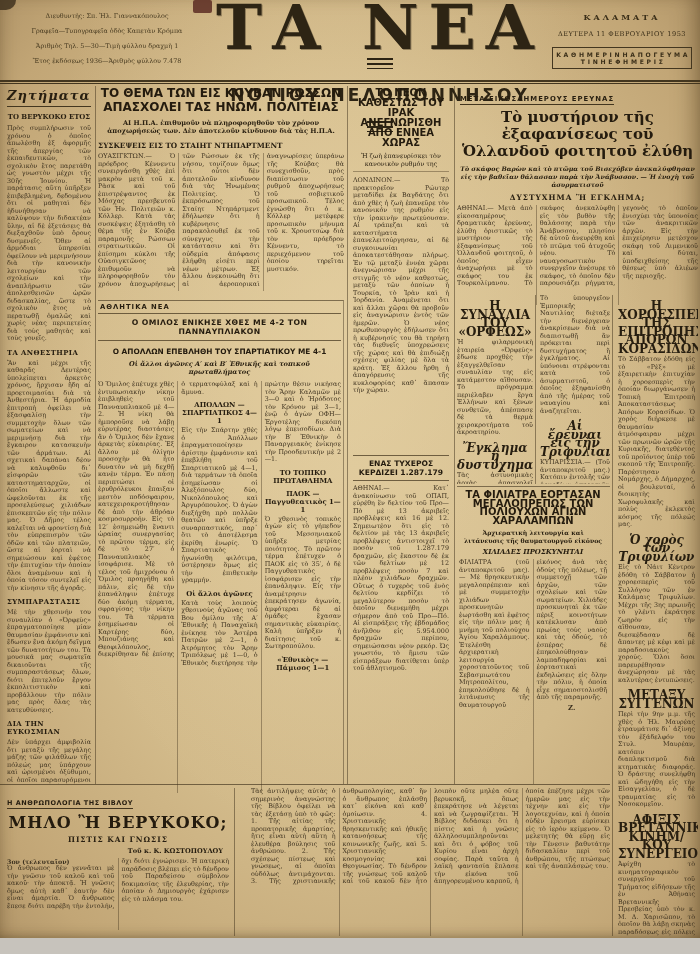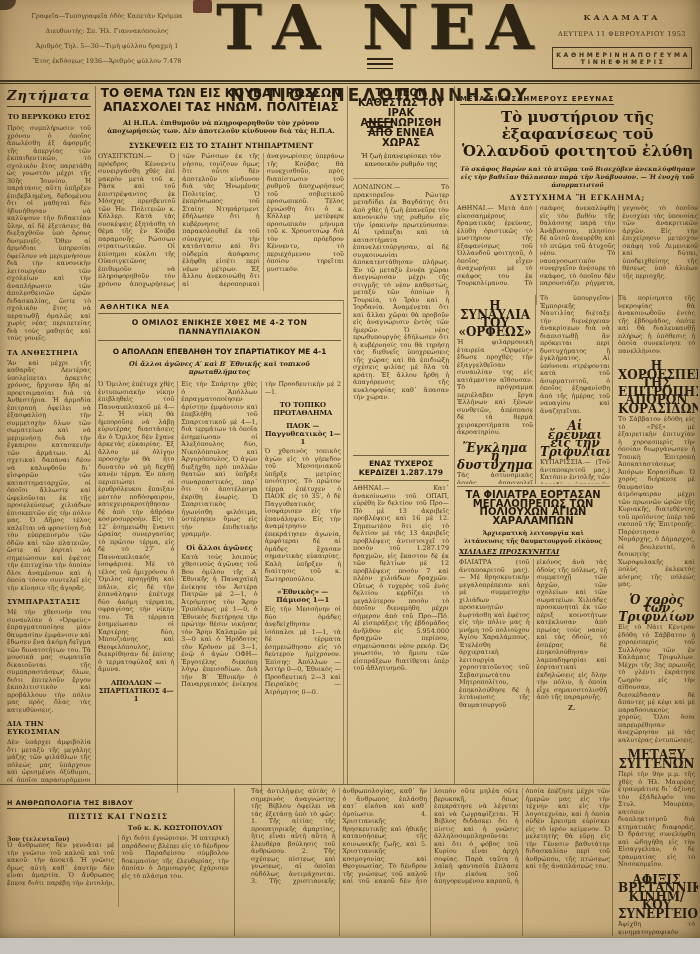--- a/index.html
+++ b/index.html
@@ -39,36 +39,36 @@
 
   
   .col-left { left:2px; top:86px; width:94px; height:698px; padding:2px 4px 0 5px; border-right:1px solid rgba(62,48,26,.5); overflow:hidden; }
   .zit-hdr { font-family:"DejaVu Serif", serif; font-style:italic; font-weight:bold; font-size:13px; letter-spacing:1px; color:#271e10; border-bottom:1px solid #43361f; padding-bottom:3px; margin-bottom:6px; }
   .zit-t { font-weight:bold; font-size:6.9px; text-align:center; margin:5px 0 4px; color:#271e10; }
 
   
   .art-cuba { left:98px; top:86px; width:246px; }
   .cuba-h { font-family:"DejaVu Sans", sans-serif; font-weight:bold; font-size:12px; line-height:14px; text-align:center; color:#241b0e; }
   .cuba-d { font-weight:bold; font-size:6.6px; line-height:8px; text-align:center; margin:5px 6px 0; color:#2c2212; }
-  .cuba-ch { font-weight:bold; font-size:7.3px; text-align:center; margin:6px 0 3px; color:#271e10; }
+  .cuba-ch { font-weight:bold; font-size:7.3px; margin:6px 0 3px; color:#271e10; }
   .cols3 { column-count:3; column-gap:7px; column-rule:1px solid rgba(62,48,26,.4); overflow:hidden; }
   .cuba-body { height:138px; }
 
   
   .sports { left:98px; top:300px; width:246px; height:484px; border-top:1px solid rgba(62,48,26,.6); border-right:1px solid rgba(62,48,26,.45); padding-right:2px; }
   .sports-label { font-family:"DejaVu Sans", sans-serif; font-weight:bold; font-size:6.8px; letter-spacing:1px; padding:2px 0 2px 2px; color:#271e10; }
   .sports-h1 { border-top:1px solid rgba(62,48,26,.7); border-bottom:1px solid rgba(62,48,26,.7); font-family:"DejaVu Sans", sans-serif; font-weight:bold; font-size:7.7px; letter-spacing:.4px; text-align:center; padding:4px 0; color:#241b0e; }
   .sports-h2 { font-family:"DejaVu Sans", sans-serif; font-weight:bold; font-size:7.4px; text-align:center; margin-top:6px; color:#241b0e; }
   .sports-deck { font-weight:bold; font-style:italic; font-size:6.6px; text-align:center; margin:4px 0 5px; color:#2c2212; }
   .sports-body { height:412px; }
 
   
   .art-iraq { left:347px; top:86px; width:108px; height:369px; padding:2px 5px 0; border-left:1px solid rgba(62,48,26,.5); border-right:1px solid rgba(62,48,26,.5); overflow:hidden; }
   .iraq-h { font-family:"DejaVu Sans", sans-serif; font-weight:bold; font-size:10px; line-height:10px; text-align:center; color:#241b0e; }
-  .iraq-d { font-size:6.4px; text-align:center; margin:4px 0 5px; border-bottom:1px solid rgba(62,48,26,.4); padding-bottom:10px; color:#2c2212; }
+  .iraq-d { font-size:6.4px; text-align:center; margin:4px 0 5px; border-bottom:1px solid rgba(62,48,26,.4); padding-bottom:3px; color:#2c2212; }
   .art-lucky { left:347px; top:455px; width:108px; height:329px; padding:0 5px; border-left:1px solid rgba(62,48,26,.5); border-right:1px solid rgba(62,48,26,.5); overflow:hidden; }
   .lucky-t { border-top:1px solid rgba(62,48,26,.7); border-bottom:1px solid rgba(62,48,26,.7); font-family:"DejaVu Sans", sans-serif; font-weight:bold; font-size:7.6px; text-align:center; padding:3px 0; margin-bottom:4px; color:#241b0e; }
 
   
   .art-dutch { left:457px; top:86px; width:241px; }
   .dutch-k { font-family:"DejaVu Sans", sans-serif; font-weight:bold; font-size:6.9px; letter-spacing:1px; border-bottom:1px solid #43361f; display:inline-block; padding-bottom:1px; margin-left:3px; color:#271e10; }
   .dutch-h { font-family:"DejaVu Serif", serif; font-weight:bold; font-size:15px; line-height:17px; text-align:center; margin-top:4px; color:#241b0e; }
   .dutch-d { font-weight:bold; font-style:italic; font-size:6.3px; line-height:7.8px; text-align:center; margin:5px 3px 0; color:#2c2212; }
   .dutch-ch { font-weight:bold; font-size:7.4px; letter-spacing:1px; text-align:center; margin:5px 0 3px; color:#271e10; }
   .dutch-body { height:100px; }
@@ -76,21 +76,21 @@
   .colA { left:457px; top:295px; width:76px; height:189px; overflow:hidden; }
   .colB { left:535px; top:295px; width:75px; height:189px; padding-left:4px; overflow:hidden; }
   .col-right { left:612px; top:295px; width:86px; height:641px; padding-left:5px; padding-right:3px; overflow:hidden; }
   .rt-t { font-weight:bold; font-size:12px; line-height:8.5px; text-align:center; margin:7px 0 3px; color:#271e10; }
   .sig { text-align:center; font-weight:bold; font-size:6.8px; margin-top:2px; }
 
   
   .art-filiatra { left:457px; top:486px; width:153px; height:298px; border-top:1px solid rgba(62,48,26,.6); padding:4px 3px 0 2px; overflow:hidden; }
   .fil-h { font-family:"DejaVu Sans", sans-serif; font-weight:bold; font-size:10px; line-height:8.5px; text-align:center; color:#241b0e; }
   .fil-d { font-weight:bold; font-size:6.2px; line-height:7.5px; text-align:center; margin:4px 4px 0; color:#2c2212; }
-  .fil-ch { font-weight:bold; font-style:italic; font-size:6.9px; margin:4px 0 3px; color:#271e10;text-decoration:underline; }
+  .fil-ch { font-weight:bold; font-style:italic; font-size:6.9px; text-align:center; margin:4px 0 3px; color:#271e10; }
   .cols2 { column-count:2; column-gap:7px; column-rule:1px solid rgba(62,48,26,.4); overflow:hidden; }
   .fil-body { height:235px; }
 
   
   .rule-bottom { left:0; top:784px; width:610px; border-top:1px solid rgba(62,48,26,.65); height:1px; }
   .bible-head { left:2px; top:790px; width:230px; height:146px; padding:0 3px 0 5px; overflow:hidden; }
   .bible-k { font-family:"DejaVu Sans", sans-serif; font-weight:bold; font-size:6.5px; letter-spacing:.5px; border-bottom:1px solid #43361f; display:inline-block; padding-bottom:1px; color:#271e10; }
   .bible-h { font-family:"DejaVu Serif", serif; font-weight:bold; font-size:16px; letter-spacing:1px; text-align:center; margin-top:4px; color:#241b0e; }
   .bible-s { font-weight:bold; font-size:7.4px; letter-spacing:1px; text-align:center; margin-top:3px; color:#271e10; }
   .bible-by { font-weight:bold; font-size:6.6px; text-align:right; margin:3px 6px 3px 0; color:#271e10; }
@@ -100,22 +100,22 @@
 </style>
 </head>
 <body>
 
 <div class="page">
   <div class="paper">
     <div class="smudge-tl"></div>
     <div class="smudge-tr"></div>
 
     <div class="abs mast-info">
+      <div>Διευθυντής: Σπ. Ἠλ. Γιαννακόπουλος</div>
       <div>Γραφεῖα—Τυπογραφεῖα ὁδὸς Καπετὰν Κρόμπα</div>
-      <div>Διευθυντής: Σπ. Ἠλ. Γιαννακόπουλος</div>
       <div>Ἀριθμὸς Τηλ. 5—30—Τιμὴ φύλλου δραχμὴ 1</div>
       <div>Ἔτος ἐκδόσεως 1936—Ἀριθμὸς φύλλου 7.478</div>
     </div>
     <div class="abs mast-title">
       <div class="big">ΤΑ ΝΕΑ</div>
       <div class="subrow">
         <div class="bars"></div>
         <div class="subttl">ΝΟΤΙΟΥ ΠΕΛΟΠΟΝΝΗΣΟΥ</div>
         <div class="bars"></div>
       </div>
@@ -156,21 +156,20 @@
       <div class="cols3 sports-body">
         <p class="b">Ὁ Ὅμιλος ἐπέτυχε χθὲς ἐντυπωσιακὴν νίκην ἐπιβληθεὶς τοῦ Πανναυπλιακοῦ μὲ 4—2. Ἡ νίκη θὰ ἠμποροῦσε νὰ λάβῃ εὐρυτέρας διαστάσεις ἂν ὁ Ὅμιλος δὲν ἔχανε ἀρκετὰς εὐκαιρίας. Ἐξ ἄλλου μὲ ὀλίγην προσοχὴν θὰ ἦτο δυνατὸν νὰ μὴ δεχθῇ κανὲν τέρμα. Ἐν πάσῃ περιπτώσει οἱ ἐρυθρόλευκοι ἔπαιξαν μεστὸν ποδόσφαιρον, κατεχειροκροτήθησαν δὲ ἀπὸ τὴν ἀθρόαν κοσμοσυρροήν. Εἰς τὸ 12′ ἐσημειώθη ἔναντι ὡραίας συνεργασίας τὸ πρῶτον τέρμα, εἰς δὲ τὸ 27′ ὁ Πανναυπλιακὸς ἰσοφάρισε. Μὲ τὸ τέλος τοῦ ἡμιχρόνου ὁ Ὅμιλος προηγήθη καὶ πάλιν, εἰς δὲ τὴν ἐπανάληψιν ἐπέτυχε δύο ἀκόμη τέρματα, σφραγίσας τὴν νίκην του. Τὰ τέρματα ἐσημείωσαν οἱ Καρτέρης δύο, Μπουζιάνης καὶ Θεοφιλόπουλος, διεκρίθησαν δὲ ἐπίσης ὁ τερματοφύλαξ καὶ ἡ ἄμυνα.</p>
         <div class="chc">ΑΠΟΛΛΩΝ — ΣΠΑΡΤΙΑΤΙΚΟΣ 4—1</div>
         <p class="b">Εἰς τὴν Σπάρτην χθὲς ὁ Ἀπόλλων ἐπραγματοποίησεν ἀρίστην ἐμφάνισιν καὶ ἐπεβλήθη τοῦ Σπαρτιατικοῦ μὲ 4—1, διὰ τερμάτων τὰ ὁποῖα ἐσημείωσαν οἱ Ἀλεξόπουλος δύο, Νικολόπουλος καὶ Ἀργυρόπουλος. Ὁ ἀγὼν διεξήχθη πρὸ πολλῶν θεατῶν καὶ ὑπῆρξε συναρπαστικός, παρ᾽ ὅτι τὸ ἀποτέλεσμα ἐκρίθη ἐνωρίς. Ὁ Σπαρτιατικὸς ἠγωνίσθη φιλότιμα, ὑστέρησεν ὅμως εἰς τὴν ἐπιθετικὴν γραμμήν.</p>
         <div class="chc">Οἱ ἄλλοι ἀγῶνες</div>
         <p class="b">Κατὰ τοὺς λοιποὺς χθεσινοὺς ἀγῶνας τοῦ Βου ὁμίλου τῆς Α′ Ἐθνικῆς ἡ Παναχαϊκὴ ἐνίκησε τὸν Ἀστέρα Πατρῶν μὲ 2—1, ὁ Ἀτρόμητος τὸν Ἄρην Τριπόλεως μὲ 1—0, ὁ Ἐθνικὸς διετήρησε τὴν πρώτην θέσιν νικήσας τὸν Ἄρην Καλαμῶν μὲ 3—0 καὶ ὁ Ἡρόδοτος τὸν Κρόνον μὲ 3—1, ἐνῷ ὁ ἀγὼν ΟΦΗ—Ἐργοτέλης διεκόπη λόγῳ ἐπεισοδίων. Διὰ τὴν Β′ Ἐθνικὴν ὁ Παναργειακὸς ἐνίκησε τὴν Προοδευτικὴν μὲ 2—1.</p>
         <div class="chc">ΤΟ ΤΟΠΙΚΟ ΠΡΩΤΑΘΛΗΜΑ</div>
         <div class="chc">ΠΑΟΚ — Παγγυθεατικὸς 1—1</div>
         <p class="b">Ὁ χθεσινὸς τοπικὸς ἀγὼν εἰς τὸ γήπεδον τοῦ Μεσσηνιακοῦ ὑπῆρξε μετρίας ποιότητος. Τὸ πρῶτον τέρμα ἐπέτυχεν ὁ ΠΑΟΚ εἰς τὸ 35′, ὁ δὲ Παγγυθεατικὸς ἰσοφάρισεν εἰς τὴν ἐπανάληψιν. Εἰς τὴν ἀναμέτρησιν ἐπεκράτησεν ἀγωνία, ἀμφότεραι δὲ αἱ ὁμάδες ἔχασαν σημαντικὰς εὐκαιρίας. Καλὴ ὑπῆρξεν ἡ διαίτησις τοῦ κ. Σωτηροπούλου.</p>
         <div class="chc">«Ἐθνικὸς» — Πάμισος 1—1</div>
-        <p class="b">Εἰς τὴν Μεσσήνην οἱ δύο ὁμάδες ἀνεδείχθησαν ἰσόπαλοι μὲ 1—1, τὰ δὲ τέρματα ἐσημειώθησαν εἰς τὸ δεύτερον ἡμίχρονον. Ἐπίσης: Ἀπόλλων — Ἀστὴρ 0—0, Ἐθνικὸς — Προοδευτικὴ 2—3 καὶ Πειραϊκὸς — Ἀτρόμητος 0—0.</p>
       </div>
     </div>
 
     <div class="abs art-iraq">
       <div class="iraq-h">ΤΟ ΝΕΟΝ ΚΑΘΕΣΤΩΣ ΤΟΥ ΙΡΑΚ ΑΝΕΓΝΩΡΙΣΘΗ ΑΠΟ ΕΝΝΕΑ ΧΩΡΑΣ</div>
       <div class="iraq-d">Ἡ ζωὴ ἐπανευρίσκει τὸν κανονικὸν ρυθμόν της</div>
       <p class="b">ΛΟΝΔΙΝΟΝ.— Τὸ πρακτορεῖον Ρώυτερ μεταδίδει ἐκ Βαγδάτης ὅτι ἀπὸ χθὲς ἡ ζωὴ ἐπανεῦρε τὸν κανονικόν της ρυθμὸν εἰς τὴν ἰρακινὴν πρωτεύουσαν. Αἱ τράπεζαι καὶ τὰ καταστήματα ἐπανελειτούργησαν, αἱ δὲ συγκοινωνίαι ἀποκατεστάθησαν πλήρως. Ἐν τῷ μεταξὺ ἐννέα χῶραι ἀνεγνώρισαν μέχρι τῆς στιγμῆς τὸ νέον καθεστώς, μεταξὺ τῶν ὁποίων ἡ Τουρκία, τὸ Ἰρὰν καὶ ἡ Ἰορδανία. Ἀναμένεται ὅτι καὶ ἄλλαι χῶραι θὰ προβοῦν εἰς ἀναγνώρισιν ἐντὸς τῶν ἡμερῶν. Ὁ νέος πρωθυπουργὸς ἐδήλωσεν ὅτι ἡ κυβέρνησίς του θὰ τηρήσῃ τὰς διεθνεῖς ὑποχρεώσεις τῆς χώρας καὶ θὰ ἐπιδιώξῃ σχέσεις φιλίας μὲ ὅλα τὰ κράτη. Ἐξ ἄλλου ἤρθη ἡ ἀπαγόρευσις τῆς κυκλοφορίας καθ᾽ ἅπασαν τὴν χώραν.</p>
     </div>
 
     <div class="abs art-lucky">
@@ -195,21 +194,20 @@
       <p class="b">Τὰς ἀστυνομικὰς ἀρχὰς ἀπασχολεῖ σοβαρῶς τὸ ἐρώτημα ἂν πρόκειται περὶ δυστυχήματος ἢ ἐγκλήματος. Πάντως αἱ ἀνακρίσεις συνεχίζονται πυρετωδῶς καὶ ἀναμένονται ἀποκαλύψεις.</p>
 
     </div>
     <div class="abs colB rule-v">
       <p class="b">Τὸ ὑπουργεῖον Ἐμπορικῆς Ναυτιλίας διέταξε τὴν διενέργειαν ἀνακρίσεων διὰ νὰ διαπιστωθῇ ἂν πρόκειται περὶ δυστυχήματος ἢ ἐγκλήματος. Αἱ ὑπόνοιαι στρέφονται κατὰ τοῦ ἀσυρματιστοῦ, ὁ ὁποῖος ἐξηφανίσθη ἀπὸ τῆς ἡμέρας τοῦ ναυαγίου καὶ ἀναζητεῖται.</p>
       <div class="rt-t" style="font-style:italic">Αἱ ἔρευναι εἰς τὴν Τριφυλίαν</div>
       <p class="b">ΚΥΠΑΡΙΣΣΙΑ.— (Τοῦ ἀνταποκριτοῦ μας.) Κατόπιν ἐντολῆς τῶν ἁρμοδίων ὑπηρεσιῶν συνεχίζονται αἱ ἔρευναι εἰς τὴν περιοχὴν τῆς Τριφυλίας. Τὰ συνεργεῖα εἰργάσθησαν καθ᾽ ὅλην τὴν ἑβδομάδα, τὰ δὲ πορίσματα θὰ ὑποβληθοῦν εἰς τὸ ὑπουργεῖον Βιομηχανίας.</p>
     </div>
 
     <div class="abs col-right rule-v">
-      <p class="b">Τὰ πορίσματα τῆς νεκροψίας θὰ ἀνακοινωθοῦν ἐντὸς τῆς ἑβδομάδος, ὁπότε καὶ θὰ διαλευκανθῇ πλήρως ἡ ὑπόθεσις ἡ ὁποία συνεκίνησε τὸ πανελλήνιον.</p>
       <div class="rt-t">Η ΧΟΡΟΕΣΠΕΡΙΣ ΤΗΣ ΕΠΙΤΡΟΠΗΣ ΑΠΟΡΩΝ ΚΟΡΑΣΙΔΩΝ</div>
       <p class="b">Τὸ Σάββατον ἐδόθη εἰς τὸ «Ρὲξ» μὲ ἐξαιρετικὴν ἐπιτυχίαν ἡ χοροεσπερὶς τὴν ὁποίαν διωργάνωσεν ἡ Τοπικὴ Ἐπιτροπὴ Ἀποκαταστάσεως Ἀπόρων Κορασίδων. Ὁ χορὸς διήρκεσε μὲ θαυμασίαν ἀτμόσφαιραν μέχρι τῶν πρωινῶν ὡρῶν τῆς Κυριακῆς, διατεθέντος τοῦ προϊόντος ὑπὲρ τοῦ σκοποῦ τῆς Ἐπιτροπῆς. Παρέστησαν ὁ Νομάρχης, ὁ Δήμαρχος, οἱ βουλευταί, ὁ διοικητὴς Χωροφυλακῆς καὶ πολὺς ἐκλεκτὸς κόσμος τῆς πόλεώς μας.</p>
       <div class="rt-t" style="font-style:italic">Ὁ χορὸς τῶν Τριφυλίων</div>
       <p class="b">Εἰς τὸ Νάιτ Κέντρον ἐδόθη τὸ Σάββατον ἡ χοροεσπερὶς τοῦ Συλλόγου τῶν ἐν Καλάμαις Τριφυλίων. Μέχρι τῆς 3ης πρωινῆς τὸ γλέντι ἐκράτησε ζωηρὸν εἰς τὴν αἴθουσαν, διεσκέδασαν δὲ ἅπαντες μὲ κέφι καὶ μὲ παραδοσιακοὺς χορούς. Ὅλοι ὅσοι παρευρέθησαν ἀνεχώρησαν μὲ τὰς καλυτέρας ἐντυπώσεις.</p>
       <div class="rt-t">ΜΕΤΑΞΥ ΣΥΓΓΕΝΩΝ</div>
       <p class="b">Περὶ τὴν 9ην μ.μ. τῆς χθὲς ὁ Ἠλ. Μαυρέας ἐτραυμάτισε δι᾽ ἀξίνης τὸν ἐξάδελφόν του Στυλ. Μαυρέαν, κατόπιν διαπληκτισμοῦ διὰ κτηματικὰς διαφοράς. Ὁ δράστης συνελήφθη καὶ ὡδηγήθη εἰς τὴν Εἰσαγγελίαν, ὁ δὲ τραυματίας εἰς τὸ Νοσοκομεῖον.</p>
       <div class="rt-t">ΑΦΙΞΙΣ ΒΡΕΤΑΝΝΙΚΟΥ ΚΙΝΗΜ/ΚΟΥ ΣΥΝΕΡΓΕΙΟΥ</div>
       <p class="b">Ἀφίχθη τὸ κινηματογραφικὸν συνεργεῖον τοῦ Τμήματος εἰδήσεων τῆς ἐν Ἀθήναις Βρεταννικῆς Πρεσβείας ὑπὸ τὸν κ. Μ. Δ. Χαρισῶπον, τὸ ὁποῖον θὰ λάβῃ σκηνὰς παραδόσεως εἰς πόλεις καὶ χωρία τοῦ Νομοῦ Μεσσηνίας.</p>
 
     </div>
@@ -220,20 +218,21 @@
       <div class="fil-ch">ΧΙΛΙΑΔΕΣ ΠΡΟΣΚΥΝΗΤΑΙ</div>
       <div class="cols2 fil-body">
         <p class="b">ΦΙΛΙΑΤΡΑ (τοῦ ἀνταποκριτοῦ μας).— Μὲ θρησκευτικὴν μεγαλοπρέπειαν καὶ μὲ συμμετοχὴν χιλιάδων προσκυνητῶν ἑωρτάσθη καὶ ἐφέτος εἰς τὴν πόλιν μας ἡ μνήμη τοῦ πολιούχου Ἁγίου Χαραλάμπους. Ἐτελέσθη ἀρχιερατικὴ λειτουργία χοροστατοῦντος τοῦ Σεβασμιωτάτου Μητροπολίτου, ἐπηκολούθησε δὲ ἡ λιτάνευσις τῆς θαυματουργοῦ εἰκόνος ἀνὰ τὰς ὁδοὺς τῆς πόλεως, τῇ συμμετοχῇ τῶν ἀρχῶν, τῶν σχολείων καὶ τῶν σωματείων. Χιλιάδες προσκυνηταὶ ἐκ τῶν πέριξ κοινοτήτων κατέκλυσαν ἀπὸ πρωίας τοὺς ναοὺς καὶ τὰς ὁδούς, τὸ ἑσπέρας δὲ ἐπηκολούθησαν λαμπαδηφορίαι καὶ ἑορταστικαὶ ἐκδηλώσεις εἰς ὅλην τὴν πόλιν, ἡ ὁποία εἶχε σημαιοστολισθῆ ἀπὸ τῆς παραμονῆς.</p>
         <div class="sig">Ζ.</div>
       </div>
     </div>
 
     <div class="abs rule-bottom"></div>
     <div class="abs bible-head">
       <div class="bible-k">Η ΑΝΘΡΩΠΟΛΟΓΙΑ ΤΗΣ ΒΙΒΛΟΥ</div>
+      <div class="bible-h">ΜΗΛΟ Ἢ ΒΕΡΥΚΟΚΟ;</div>
       <div class="bible-s">ΠΙΣΤΙΣ ΚΑΙ ΓΝΩΣΙΣ</div>
       <div class="bible-by">Τοῦ κ. Κ. ΚΩΣΤΟΠΟΥΛΟΥ</div>
       <div class="bible-head-cols">
         <div class="bible-part">3ον (τελευταῖον)</div>
         <p class="b">Ὁ ἄνθρωπος δὲν γεννᾶται μὲ τὴν γνῶσιν τοῦ καλοῦ καὶ τοῦ κακοῦ· τὴν ἀποκτᾷ. Ἡ γνῶσις ὅμως αὐτὴ καθ᾽ ἑαυτὴν δὲν εἶναι ἁμαρτία. Ὁ ἄνθρωπος ἔπεσε διότι παρέβη τὴν ἐντολήν, ὄχι διότι ἐγνώρισεν. Ἡ πατερικὴ παράδοσις βλέπει εἰς τὸ δένδρον τοῦ Παραδείσου σύμβολον δοκιμασίας τῆς ἐλευθερίας, τὴν ὁποίαν ὁ Δημιουργὸς ἐχάρισεν εἰς τὸ πλάσμα του.</p>
       </div>
     </div>
     <div class="abs bible-cols">
       <p class="b">Τὰς ἀντιλήψεις αὐτὰς ὁ σημερινὸς ἀναγνώστης τῆς Βίβλου ὀφείλει νὰ τὰς ἐξετάσῃ ὑπὸ τὸ φῶς: 1. Τῆς αἰτίας τῆς προπατορικῆς ἁμαρτίας, ἥτις εἶναι αὐτὴ αὕτη ἡ ἐλευθέρα βούλησις τοῦ ἀνθρώπου. 2. Τῆς σχέσεως πίστεως καὶ γνώσεως, αἱ ὁποῖαι οὐδόλως ἀντιμάχονται. 3. Τῆς χριστιανικῆς ἀνθρωπολογίας, καθ᾽ ἣν ὁ ἄνθρωπος ἐπλάσθη κατ᾽ εἰκόνα καὶ καθ᾽ ὁμοίωσιν. 4. Χριστιανικῆς θρησκευτικῆς καὶ ἠθικῆς κατανοήσεως τῆς κοινωνικῆς ζωῆς, καὶ 5. Χριστιανικῆς κοσμογονίας καὶ Θεογνωσίας. Τὸ δένδρον τῆς γνώσεως τοῦ καλοῦ καὶ τοῦ κακοῦ δὲν ἦτο λοιπὸν οὔτε μηλέα οὔτε βερυκοκῆ, ὅπως ἐπεκράτησε νὰ λέγεται καὶ νὰ ζωγραφίζεται. Ἡ Βίβλος διδάσκει ὅτι ἡ πίστις καὶ ἡ γνῶσις ἀλληλοσυμπληροῦνται καὶ ὅτι ὁ φόβος τοῦ Κυρίου εἶναι ἀρχὴ σοφίας. Παρὰ ταῦτα ἡ λαϊκὴ φαντασία ἔπλασε τὴν εἰκόνα τοῦ ἀπηγορευμένου καρποῦ, ἡ ὁποία ἐπέζησε μέχρι τῶν ἡμερῶν μας εἰς τὴν τέχνην καὶ εἰς τὴν λογοτεχνίαν, καὶ ἡ ὁποία οὐδὲν ἔρεισμα εὑρίσκει εἰς τὸ ἱερὸν κείμενον. Ὁ μελετητὴς θὰ εὕρῃ εἰς τὴν Γένεσιν βαθυτάτην διδασκαλίαν περὶ τοῦ ἀνθρώπου, τῆς πτώσεως καὶ τῆς ἀναπλάσεώς του.</p>
     </div>

